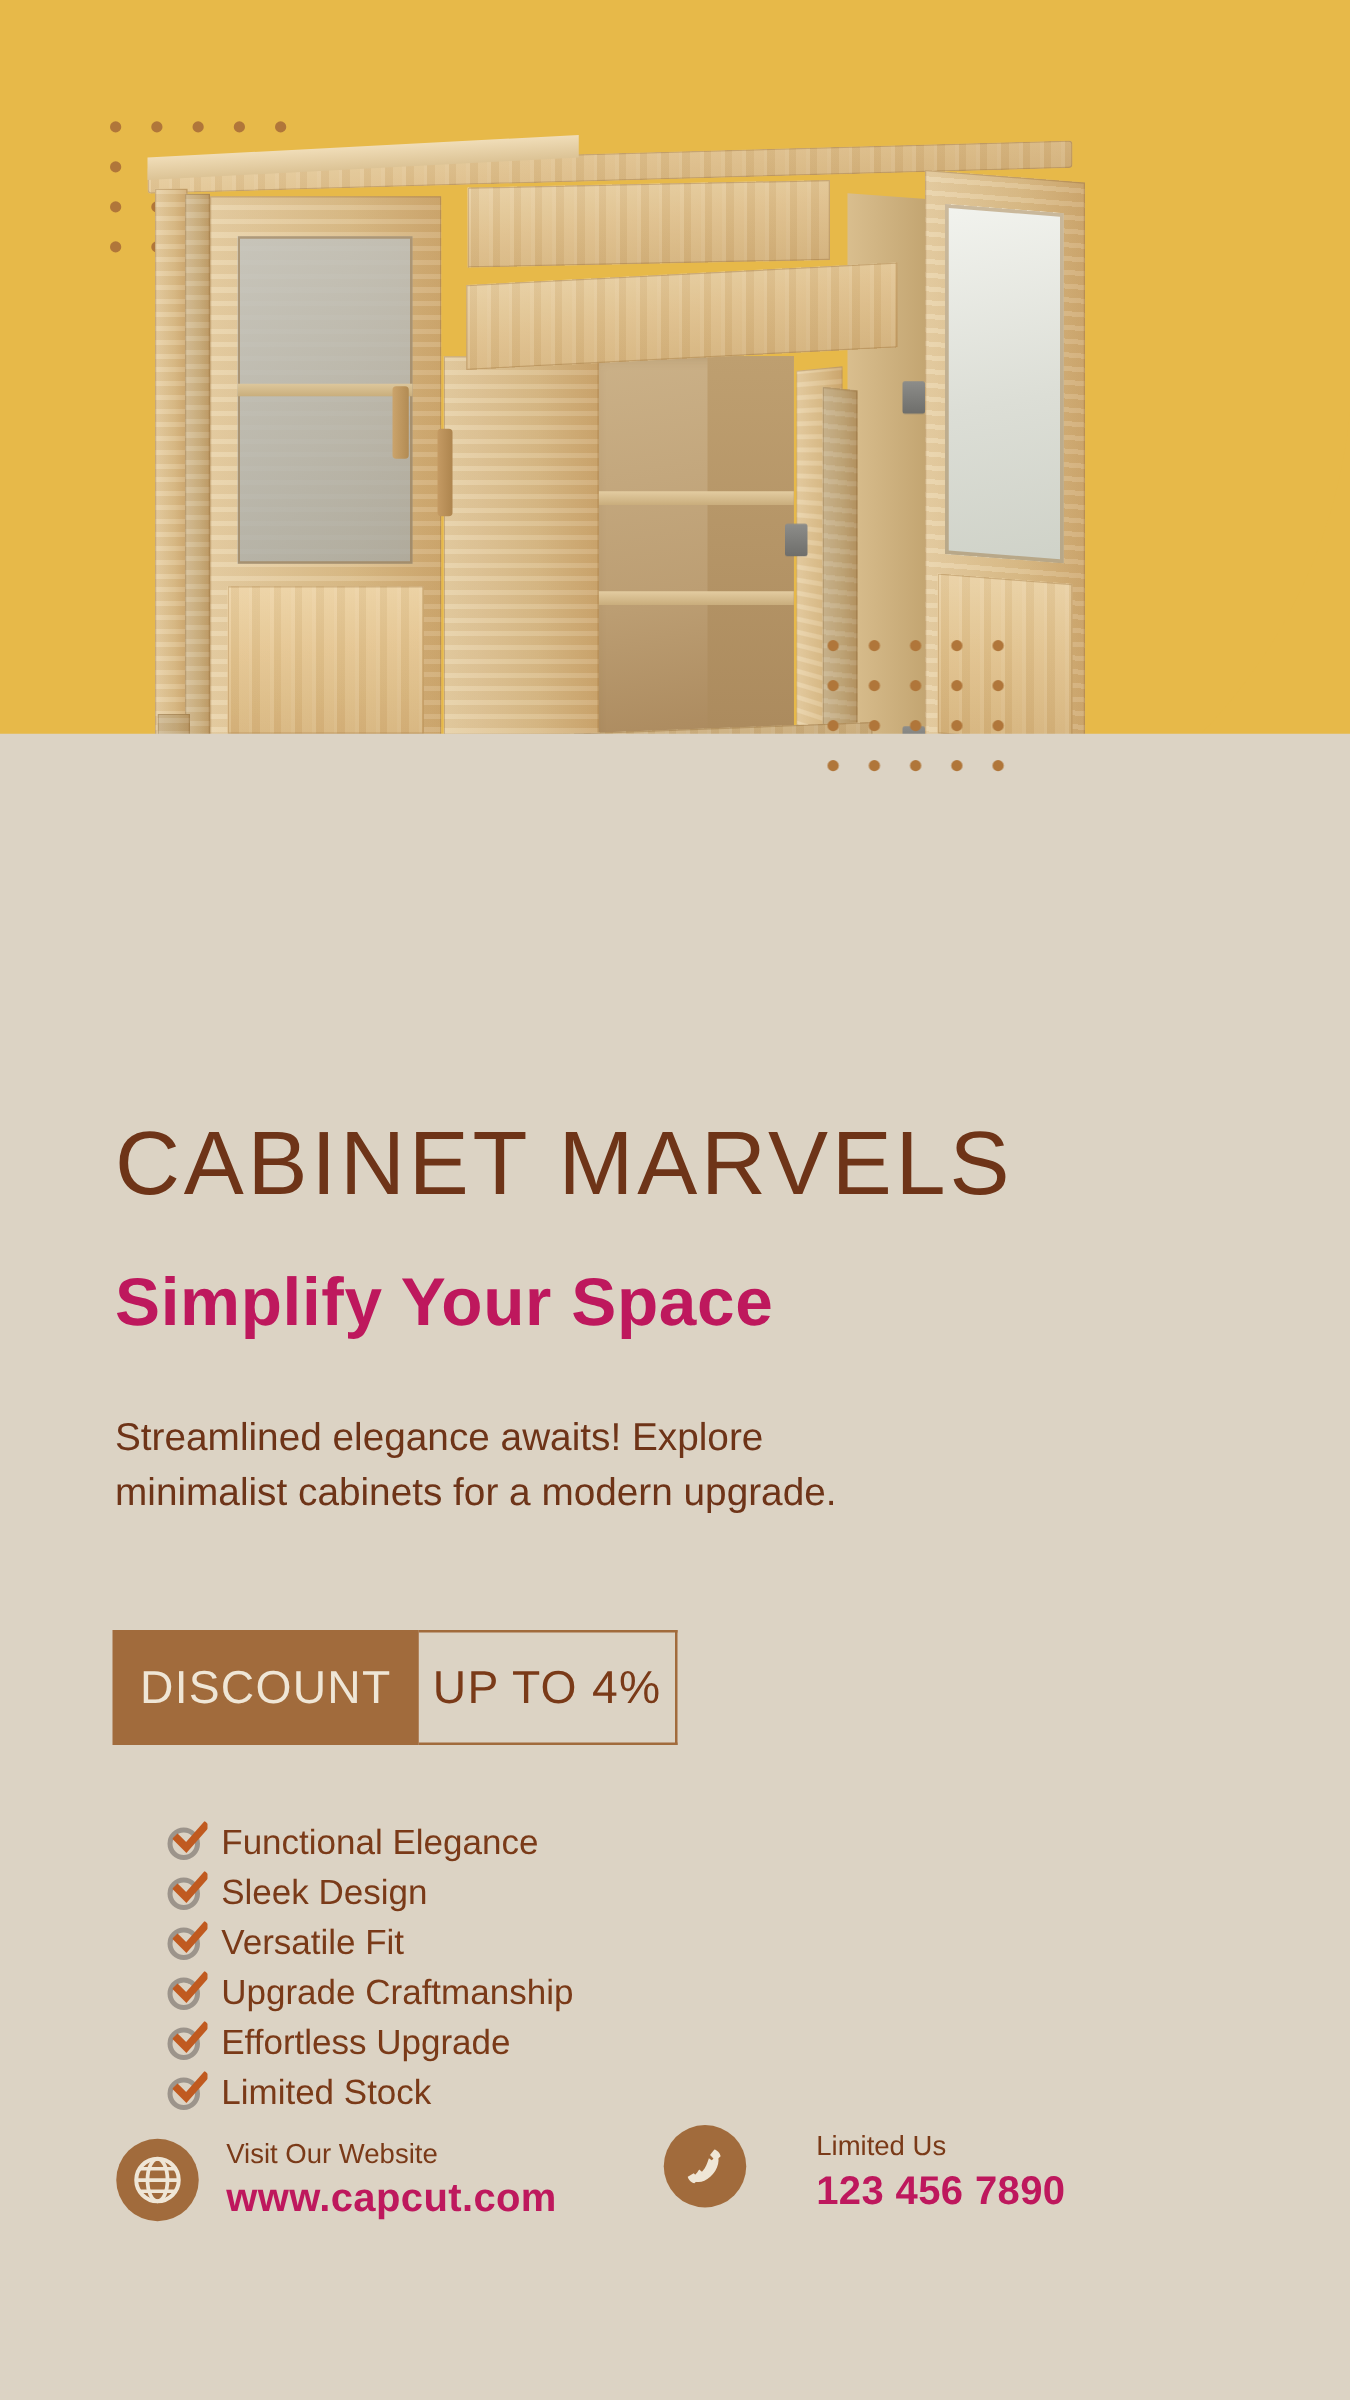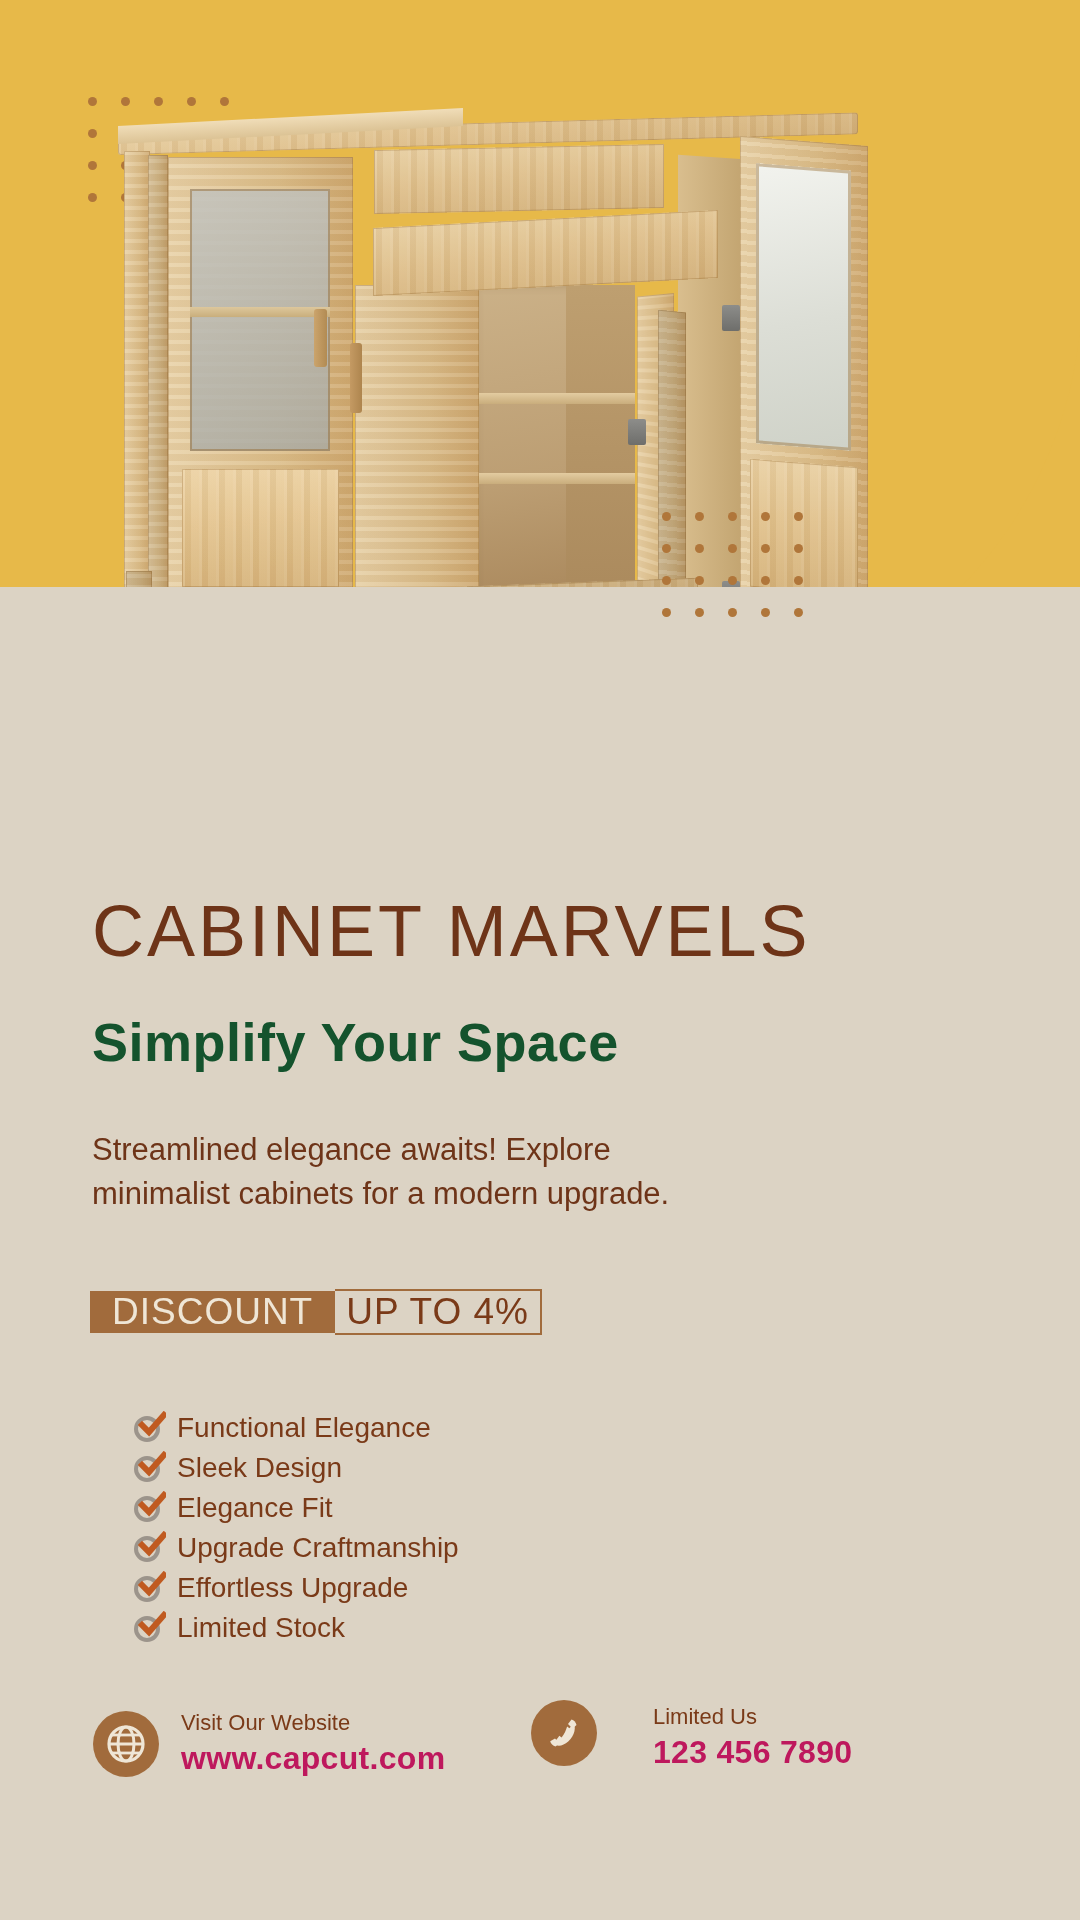--- a/index.html
+++ b/index.html
@@ -211,40 +211,39 @@
   #headline {
     margin:110px 0 0 92px;
     color:#6E3418;
     font-size:72px;
     line-height:1.12;
     letter-spacing:3px;
     font-weight:400;
   }
   #subhead {
     margin:40px 0 0 92px;
-    color:#14532d;
+    color:#be185d;
     font-size:54px;
     font-weight:600;
     letter-spacing:.5px;
   }
   #paragraph {
     margin:55px 0 0 92px;
     color:#6E3418;
     font-size:31px;
     line-height:1.42;
     max-width:600px;
   }
 
   
   #discount {
-    margin:58px 0 0 90px;
+    margin:88px 0 0 90px;
     display:inline-flex;
-    height:76px;
+    height:92px;
     width:452px;
-    align-items:center;
   }
   #discount-label {
     background:#A16B3C;
     color:#EFE6D6;
     font-size:37px;
     letter-spacing:1px;
     display:flex; align-items:center; justify-content:center;
     padding:0 22px;
   }
   #discount-value {
@@ -456,21 +455,21 @@
     </li>
     <li>
       <span class="check-icon">
         <span class="ring"></span>
         <span class="tick">
             <svg width="28" height="28" viewBox="0 0 28 28">
               <path d="M4 14 L11 21 L26 4" fill="none" stroke="#C05A20" stroke-width="6" stroke-linecap="square" stroke-linejoin="miter"></path>
             </svg>
           </span>
       </span>
-      <span>Elegance Fit</span>
+      <span>Versatile Fit</span>
     </li>
     <li>
       <span class="check-icon">
         <span class="ring"></span>
         <span class="tick">
             <svg width="28" height="28" viewBox="0 0 28 28">
               <path d="M4 14 L11 21 L26 4" fill="none" stroke="#C05A20" stroke-width="6" stroke-linecap="square" stroke-linejoin="miter"></path>
             </svg>
           </span>
       </span>

